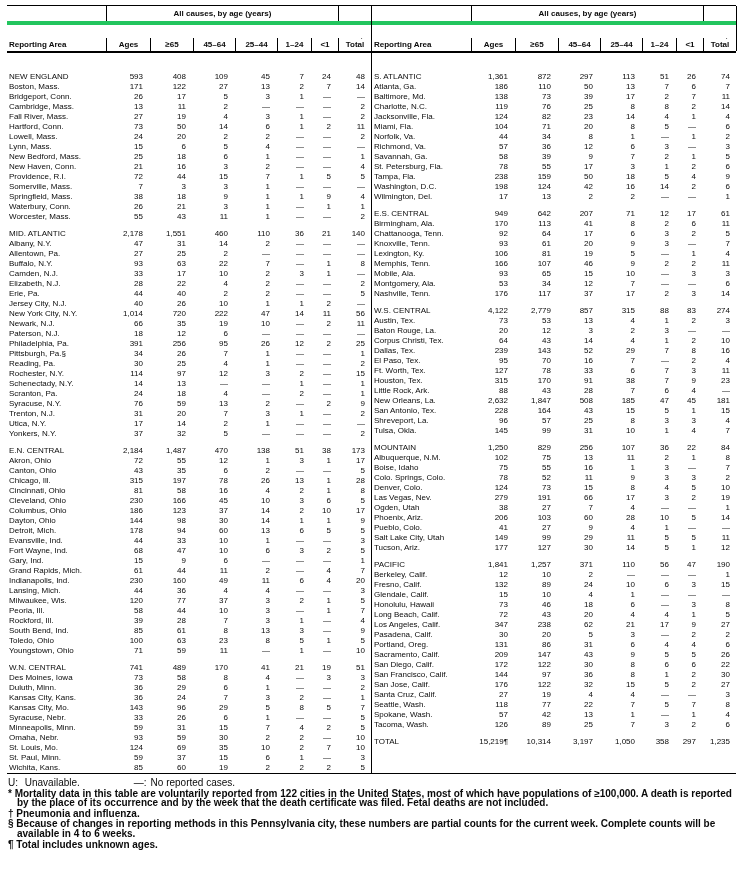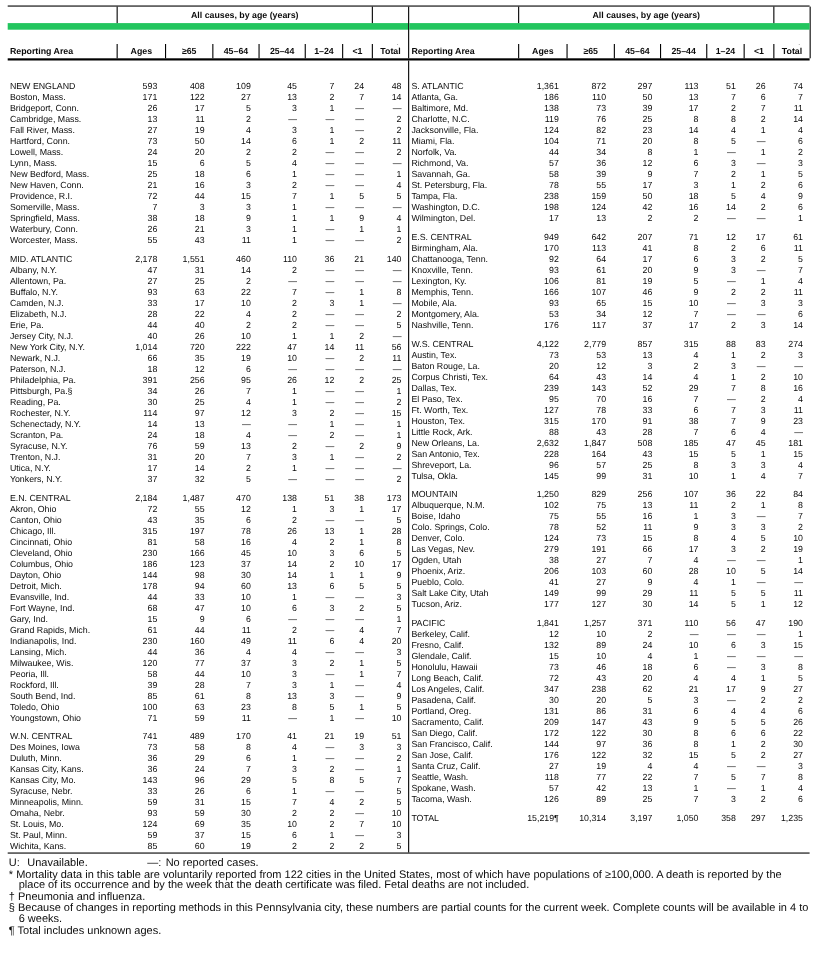--- a/index.html
+++ b/index.html
@@ -23,21 +23,21 @@
   .header-band { border-bottom: 2px solid #000; }
   .halves { display: flex; }
   .half { width: 364px; flex: 0 0 364px; }
   .half.right { border-left: 1px solid #000; }
   .header-band .half.right { border-right: 1px solid #000; }
 
   .h-row1 {
     display: grid;
     grid-template-columns: 100px 232px 32px;
     height: 15px;
-    border-bottom: 6px solid #22c55e;
+    border-bottom: 4px solid #22c55e;
   }
   .h-row1 .h-blank1 { border-right: 1px solid #000; }
   .h-row1 .h-group {
     border-right: 1px solid #000;
     font-size: 8px; font-weight: bold;
     text-align: center; line-height: 15px;
     white-space: nowrap; overflow: hidden;
   }
   .h-row2 {
     display: grid;
@@ -70,21 +70,21 @@
   .cell { overflow: hidden; white-space: nowrap; }
   .cell.area { padding-left: 2px; }
   .cell.num { text-align: right; padding-right: 8px; }
   .cell.num.pi { padding-right: 6px; }
 
   
   .footnotes { padding: 4px 1px 0 1px; font-size: 10px; line-height: 9.6px; }
   .legend-line { margin-bottom: 1px; }
   .legend-item { display: inline-block; margin-right: 54px; }
   .legend-item .sym { display: inline-block; min-width: 14px; }
-  .note { padding-left: 9px; text-indent: -9px; margin-bottom: 1px; }
+  .note { padding-left: 9px; text-indent: -9px; margin-bottom: 1px; font-weight: bold; }
   .note .marker { display: inline; }
 </style>
 </head>
 <body>
 
 <div class="page">
 
 
   <div class="table-wrap">
 

